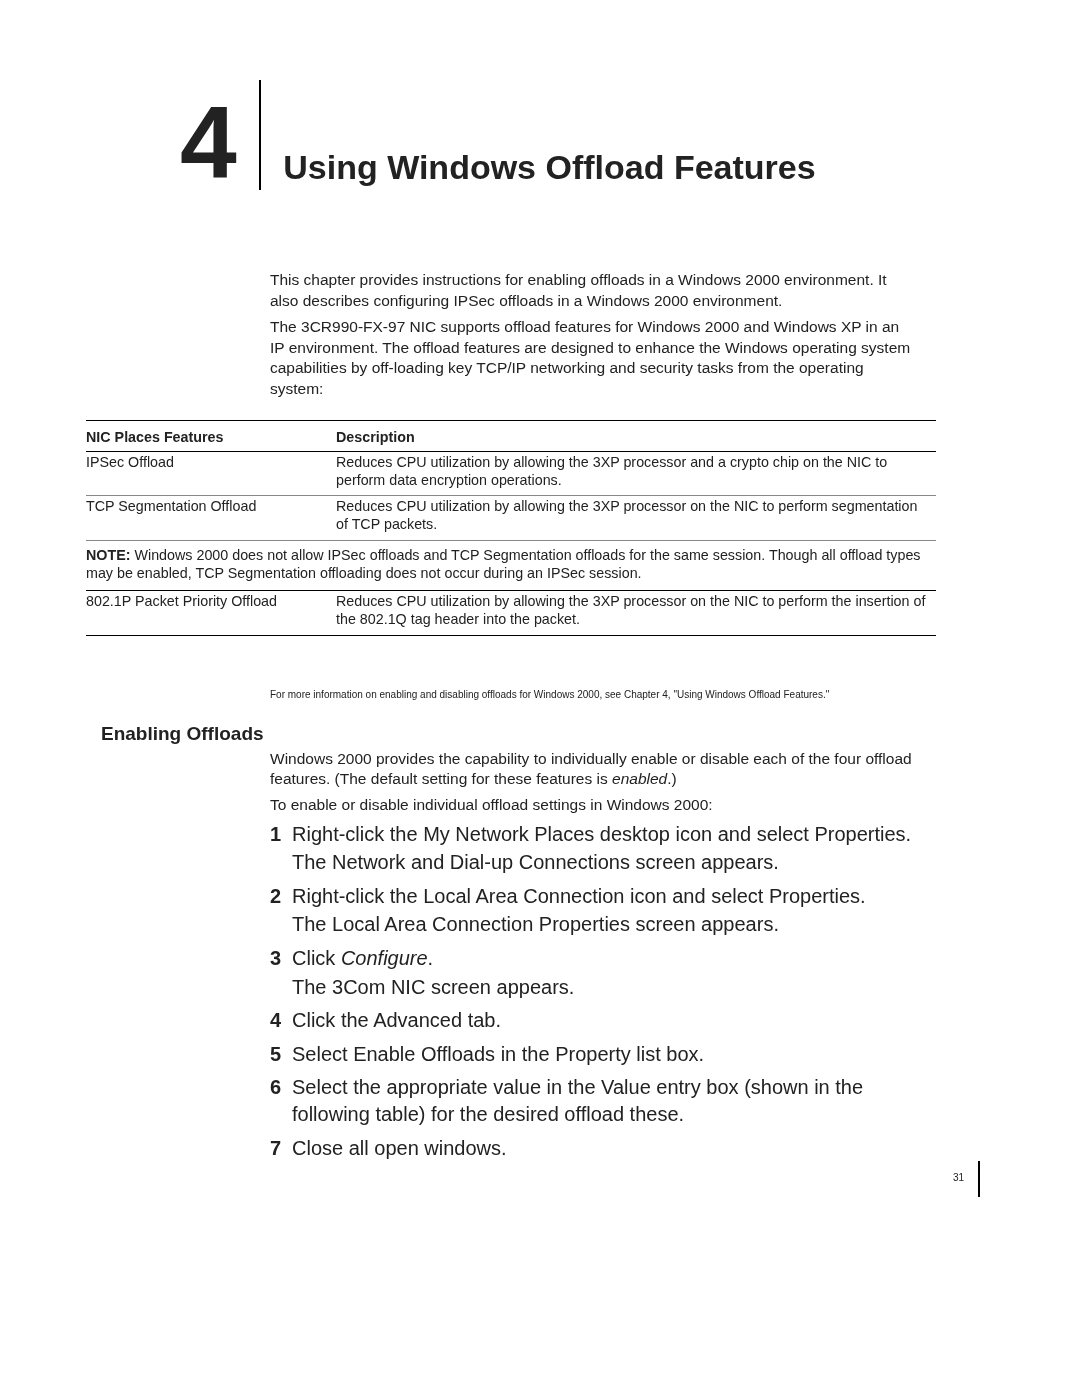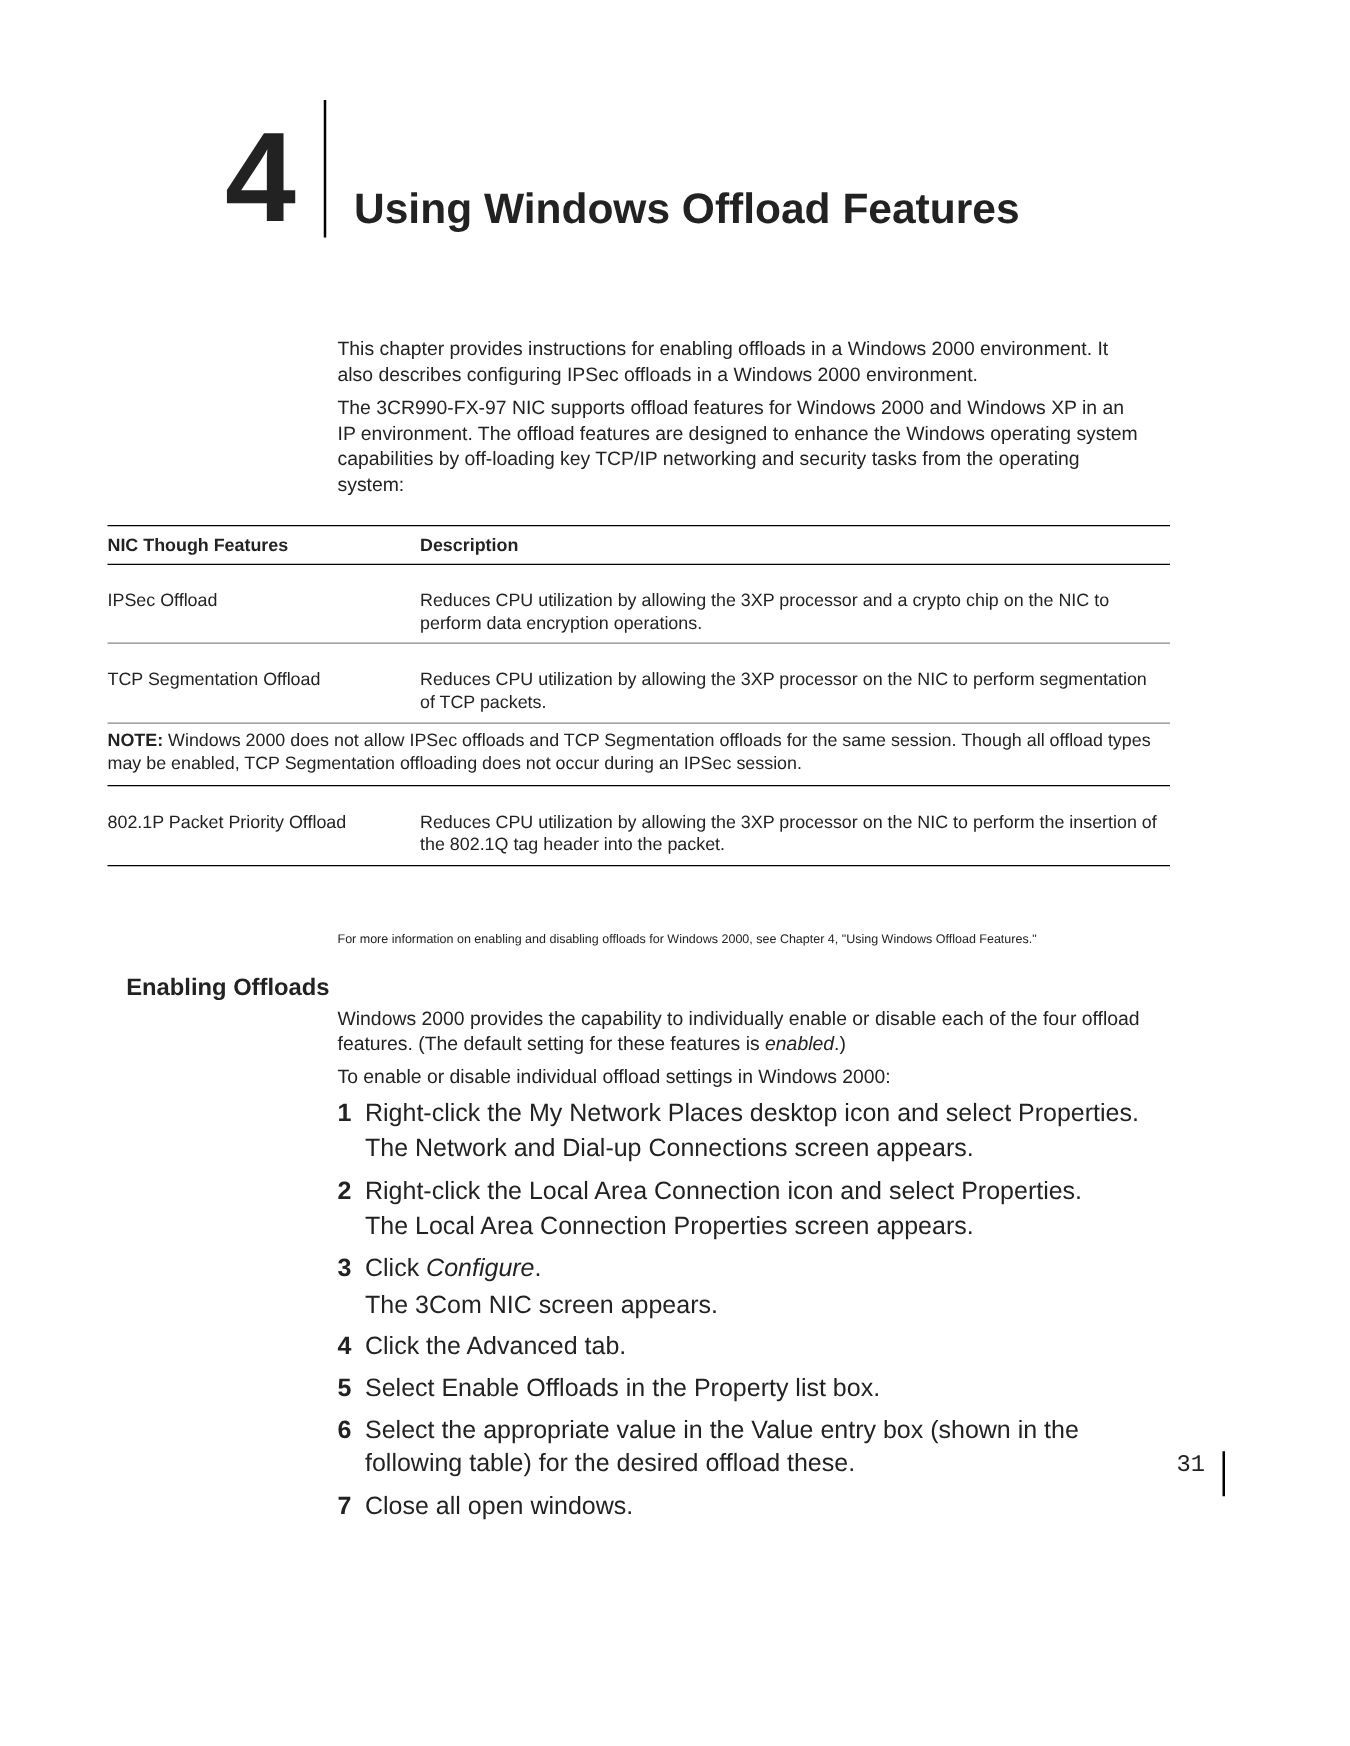--- a/index.html
+++ b/index.html
@@ -61,21 +61,21 @@
     thead th {
       text-align: left;
       font-weight: 700;
       padding: 8px 6px 6px 0;
       border-top: 1.3px solid #000;
       border-bottom: 1.3px solid #000;
     }
     thead th:first-child { width: 250px; }
     tbody td {
       vertical-align: top;
-      padding: 21px 6px 6px 0;
+      padding: 2px 6px 6px 0;
       border-bottom: 0.8px solid #888;
       line-height: 1.25;
     }
     tbody tr.note-row td {
       padding: 6px 6px 7px 0;
       border-bottom: 1.3px solid #000;
     }
     .note-label { font-weight: 700; }
     tbody tr:last-child td { border-bottom: 1.3px solid #000; }
     .post-table {
@@ -124,22 +124,21 @@
       font-weight: 700;
     }
     ol.steps > li .subline {
       display: block;
       margin-top: 2px;
     }
     .page-number {
       position: absolute;
       right: 116px;
       bottom: 214px;
-      font-size: 19px;
-      font-family: Liberation Mono, monospace;
+      font-size: 10px;
     }
     .page-rule {
       position: absolute;
       right: 100px;
       bottom: 200px;
       width: 2px;
       height: 36px;
       background: #000;
     }
   </style>
@@ -154,21 +153,21 @@
 
 <div class="intro-block">
   <p>This chapter provides instructions for enabling offloads in a Windows 2000 environment. It also describes configuring IPSec offloads in a Windows 2000 environment.</p>
   <p>The 3CR990-FX-97 NIC supports offload features for Windows 2000 and Windows XP in an IP environment. The offload features are designed to enhance the Windows operating system capabilities by off-loading key TCP/IP networking and security tasks from the operating system:</p>
 </div>
 
 <div class="table-wrap">
   <table>
     <thead>
       <tr>
-        <th>NIC Though Features</th>
+        <th>NIC Places Features</th>
         <th>Description</th>
       </tr>
     </thead>
     <tbody>
       <tr>
         <td>IPSec Offload</td>
         <td>Reduces CPU utilization by allowing the 3XP processor and a crypto chip on the NIC to perform data encryption operations.</td>
       </tr>
       <tr>
         <td>TCP Segmentation Offload</td>

